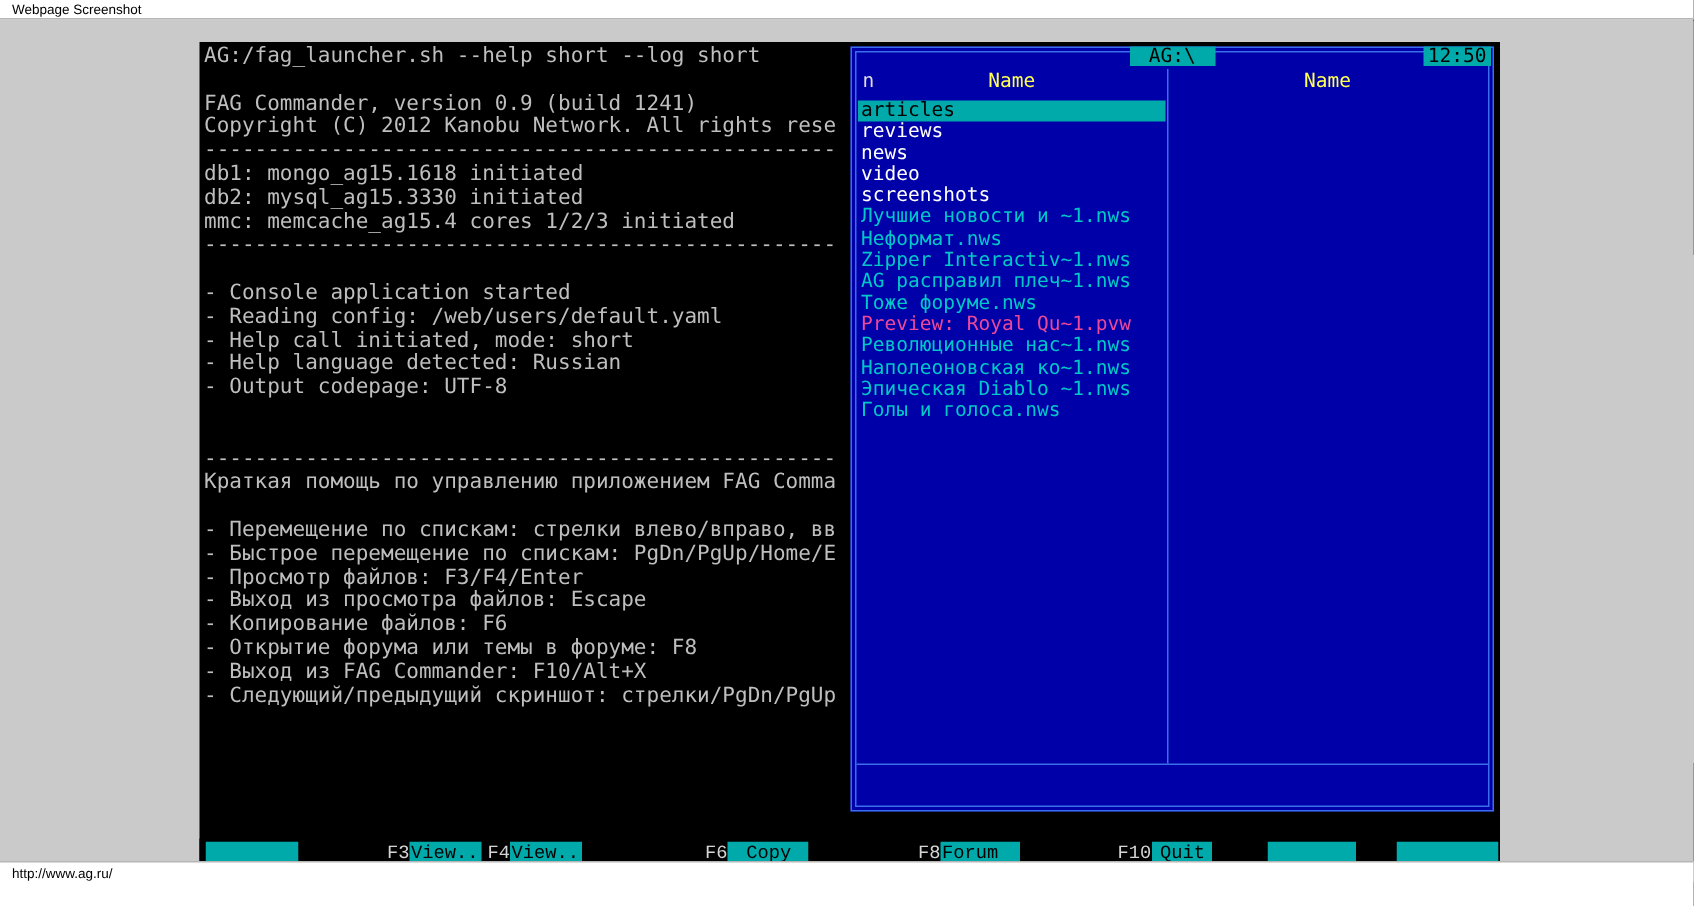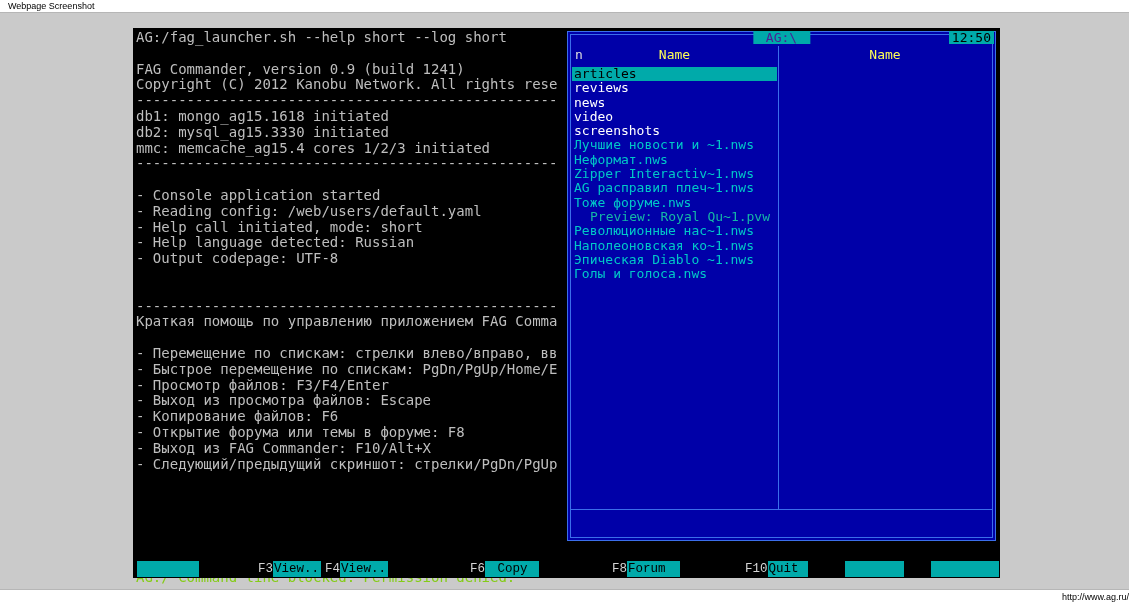--- a/index.html
+++ b/index.html
@@ -5,23 +5,23 @@
   * { margin:0; padding:0; box-sizing:border-box; }
   html,body { width:1129px; height:604px; }
   body { background:#cacaca; font-family:"DejaVu Sans Mono", monospace; position:relative; overflow:hidden; }
 
   .browser-top {
     position:absolute; top:0; left:0; width:100%; height:13px;
     background:#ffffff; border-bottom:1px solid #b6b6b6;
     font:9px/12px "Liberation Sans", sans-serif; color:#000; padding-left:8px;
   }
   .browser-bottom {
-    position:absolute; bottom:0; left:0; width:100%; height:15px;
+    position:absolute; bottom:0; left:0; width:100%; height:30px;
     background:#ffffff; border-top:1px solid #b6b6b6;
-    font:9px/14px "Liberation Sans", sans-serif; color:#000; padding-left:8px;text-align:right;
+    font:9px/14px "Liberation Sans", sans-serif; color:#000; padding-left:8px;
   }
   .desktop { position:absolute; top:14px; left:0; right:0; bottom:16px; background:#cacaca; }
 
   .terminal {
     position:absolute; left:133px; top:14px; width:867px; height:550px;
     background:#000;
   }
 
   .console {
     position:absolute; left:3px; top:2px;
@@ -37,21 +37,21 @@
   
   .panel {
     position:absolute; left:434px; top:3px; width:429px; height:510px;
     background:#0000a8; border:1px solid #3b6eea;
   }
   .panel::before {
     content:""; position:absolute; inset:2px; border:1px solid #3b6eea; pointer-events:none;
   }
   .panel-tab {
     position:absolute; top:-1px; left:50%; transform:translateX(-50%);
-    background:#00aaaa; color:#4c1d95; font-size:13px; line-height:13px;
+    background:#00aaaa; color:#000000; font-size:13px; line-height:13px;
     padding:0 13px; z-index:3; white-space:pre;
   }
   .clock {
     position:absolute; top:-1px; right:1px;
     background:#00aaaa; color:#000; font-size:13px; line-height:13px;
     padding:0 3px; z-index:3;
   }
   .sort-ind {
     position:absolute; left:7px; top:16px;
     color:#dedede; font-size:13px; line-height:13px; z-index:2;
@@ -66,21 +66,21 @@
   .file-col { position:absolute; top:35px; z-index:2; }
   .file-col.left  { left:4px;  width:205px; }
   .file-col.right { left:212px; width:210px; }
 
   .frow {
     height:14.3px; line-height:14.3px; font-size:13px;
     padding-left:2px; white-space:pre; overflow:hidden;
   }
   .frow.dir     { color:#ffffff; }
   .frow.file    { color:#00c8c8; }
-  .frow.preview { color:#14b8a6;margin-left:16px; }
+  .frow.preview { color:#ec4899; }
   .frow.sel     { background:#00aaaa; color:#000000; }
 
   
   .fnbar { position:absolute; left:0; top:531px; width:100%; height:19px; background:#000; }
   .fbtn {
     position:absolute; top:2px; height:16px; display:flex;
     font-size:12.5px; line-height:16px; overflow:hidden; cursor:default;font-family:Liberation Mono, monospace;
   }
   .fkey { color:#d4d4d4; white-space:pre; }
   .flabel { flex:1; background:#00aaaa; color:#000; padding-left:1px; white-space:nowrap; }
@@ -171,21 +171,21 @@
           <span class="flabel">View...</span>
         </div>
         <div class="fbtn" style="left: 337px; width: 69px; text-align: center;">
           <span class="fkey">F6</span>
           <span class="flabel">Copy</span>
         </div>
         <div class="fbtn" style="left: 479px; width: 68px;">
           <span class="fkey">F8</span>
           <span class="flabel">Forum</span>
         </div>
-        <div class="fbtn" style="left: 612px; width: 63px;">
+        <div class="fbtn" style="left: 612px; width: 63px; text-align: center;">
           <span class="fkey">F10</span>
           <span class="flabel">Quit</span>
         </div>
         <div class="fbtn" style="left: 712px; width: 59px;">
           <span class="fkey"></span>
           <span class="flabel"></span>
         </div>
         <div class="fbtn" style="left: 798px; width: 68px;">
           <span class="fkey"></span>
           <span class="flabel"></span>

